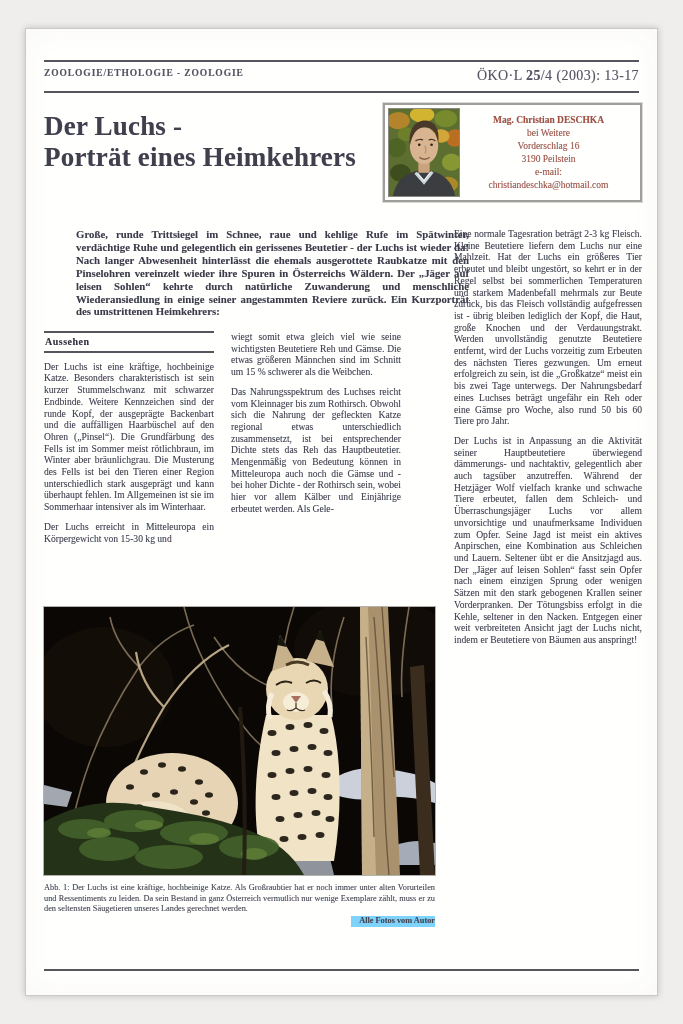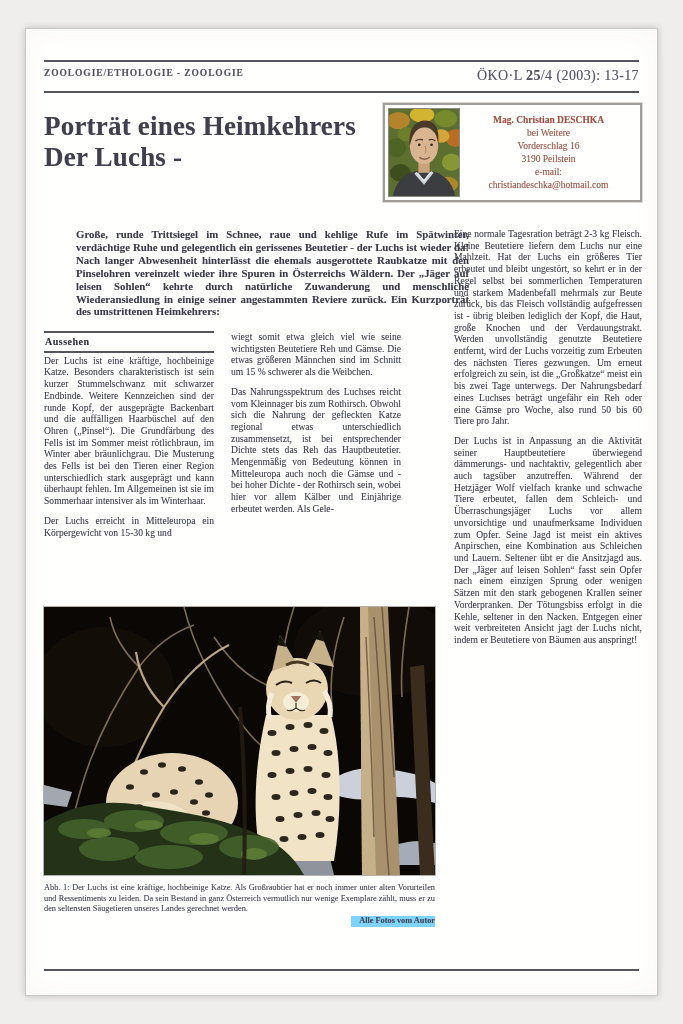--- a/index.html
+++ b/index.html
@@ -50,21 +50,21 @@
     text-align:justify; hyphens:auto;margin-left:32px;
   }
   .col { position:absolute; font-size:9.6px; line-height:11.7px; color:#413f4b;
     text-align:justify; hyphens:auto; }
   .col p { margin-bottom:8px; }
   #col1 { left:18px;  top:302px; width:170px; }
   #col2 { left:205px; top:302px; width:170px; }
   #col3 { left:428px; top:199px; width:188px; }
   .sechead {
     border-top:2px solid #56555e; border-bottom:2px solid #56555e;
-    padding:3px 1px; margin:9px 0 2px; font-weight:bold; font-size:10px;
+    padding:3px 1px; margin:9px 0 8px; font-weight:bold; font-size:10px;
     color:#33313e; letter-spacing:0.5px; text-align:left;
   }
   .sechead.first { margin-top:0; }
   .figure {
     position:absolute; left:18px; top:578px; width:391px; height:268px;
     outline:1px solid #b3b1ad; background:#0a0705; overflow:hidden;
   }
   .figure svg { display:block; width:100%; height:100%; }
   .caption {
     position:absolute; left:18px; top:854px; width:391px; height:46px;
@@ -84,22 +84,22 @@
 <body>
 
 <div class="page">
 
   <div class="rule" style="top:31px"></div>
   <div class="hdr-left">ZOOLOGIE/ETHOLOGIE - ZOOLOGIE</div>
   <div class="hdr-right"><span>ÖKO·L </span><b>25</b><span>/4 (2003): 13-17</span></div>
   <div class="rule" style="top:62px"></div>
 
   <div class="title">
+    <div>Der Luchs -</div>
     <div>Porträt eines Heimkehrers</div>
-    <div>Der Luchs -</div>
   </div>
 
   <div class="authorbox">
     <div class="photo">
       <svg viewBox="0 0 74 90" preserveAspectRatio="none">
         <rect width="74" height="90" fill="#5c6e30"></rect>
         <g opacity="0.95">
           <ellipse cx="10" cy="12" rx="12" ry="9" fill="#b8862c"></ellipse>
           <ellipse cx="35" cy="6" rx="13" ry="8" fill="#d9b832"></ellipse>
           <ellipse cx="60" cy="10" rx="12" ry="9" fill="#7a8c2e"></ellipse>

